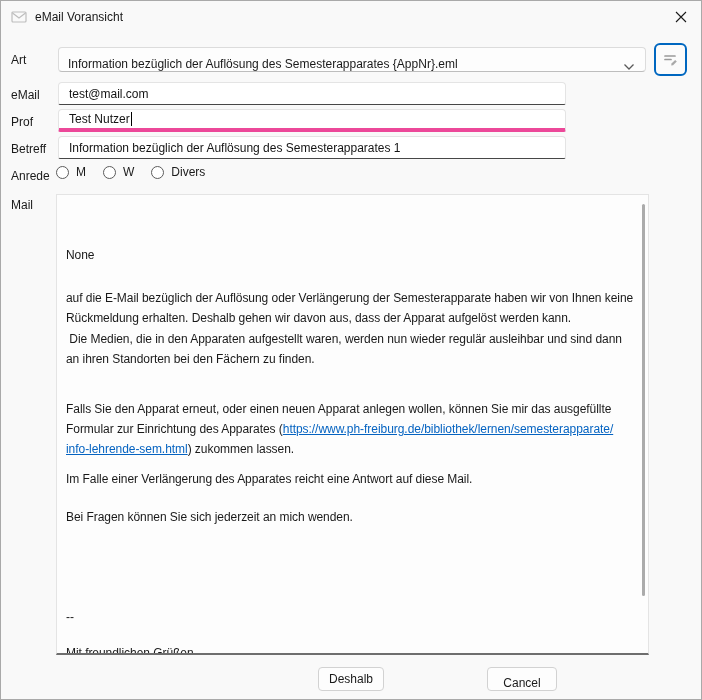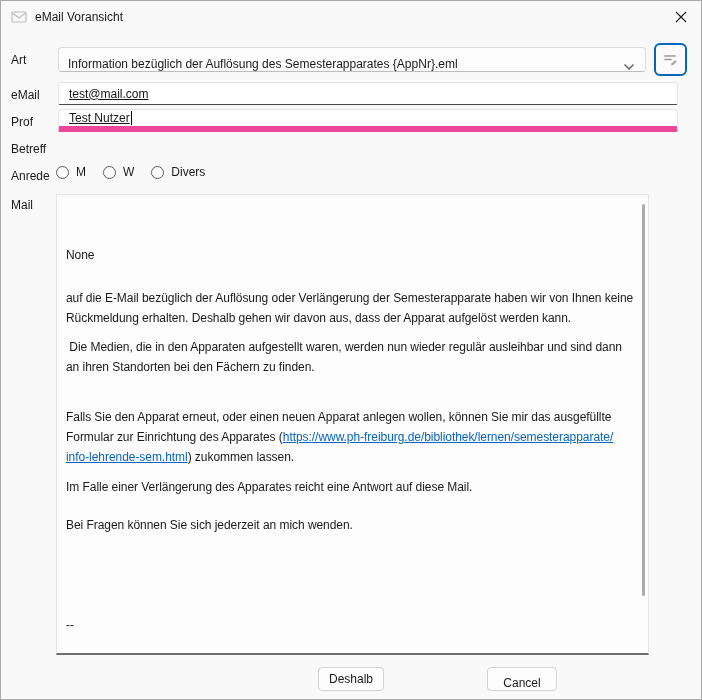--- a/index.html
+++ b/index.html
@@ -24,40 +24,40 @@
   }
   .combobox .cb-text{white-space:nowrap;overflow:hidden;}
   
   .edit-btn{
     position:absolute;left:653px;top:42px;width:33px;height:33px;
     background:#fbfbfb;border:2px solid #0067c0;border-radius:6px;
     display:flex;align-items:center;justify-content:center;
   }
   
   .textbox{
-    position:absolute;left:57px;width:620px;height:23px;
+    position:absolute;left:57px;width:508px;height:23px;
     background:#ffffff;border:1px solid #e4e4e4;border-bottom:1px solid #474747;border-radius:4px 4px 2px 2px;
-    display:flex;align-items:center;padding:0 10px;font-size:12px;color:#141414;text-decoration:underline;
+    display:flex;align-items:center;padding:0 10px;font-size:12px;color:#141414;
   }
-  .textbox.focused{border-bottom:6px solid #ec4899;}
+  .textbox.focused{border-bottom:4px solid #ec4899;}
   .caret{display:inline-block;width:1px;height:14px;background:#000;margin-left:1px;}
   
   .radio-row{position:absolute;left:55px;top:164px;display:flex;align-items:center;gap:17px;font-size:12px;}
   .radio-opt{display:flex;align-items:center;gap:7px;}
   .radio-circle{width:13px;height:13px;border:1px solid #5c5c5c;border-radius:50%;background:#fff;flex:0 0 auto;}
   
   .mailbox{
     position:absolute;left:55px;top:193px;width:593px;height:461px;
     background:#fdfdfd;border:1px solid #e4e4e4;border-bottom:2px solid #6e6e6e;border-radius:0;
     padding:10px 14px 0 9px;font-size:12px;line-height:20px;color:#191919;
     white-space:pre-wrap;overflow:hidden;letter-spacing:-0.05px;
   }
   .mail-para{margin:0;}
   .mp-1{margin-bottom:23px;}
-  .mp-2{margin-bottom:9px;}
+  .mp-2{margin-bottom:1px;}
   .mp-3{margin-bottom:30px;}
   .mp-4{margin-bottom:10px;}
   .mp-5{margin-bottom:18px;}
   .mp-6{margin-bottom:80px;}
   .mp-7{margin-bottom:16px;}
   .mp-8{margin-bottom:18px;}
   .mail-link{color:#0563c1;text-decoration:underline;cursor:pointer;}
   .scroll-thumb{position:absolute;right:3px;top:9px;width:3px;height:392px;background:#ababab;border-radius:2px;}
   
   .dlg-btn{
@@ -107,20 +107,23 @@
     <span>test@mail.com</span>
   </div>
 
   <span class="field-label" style="top:114px">Prof</span>
   <div class="textbox focused" style="top:108px">
     <span>Test Nutzer</span>
       <span class="caret"></span>
   </div>
 
   <span class="field-label" style="top:141px">Betreff</span>
+  <div class="textbox" style="top:135px">
+    <span>Information bezüglich der Auflösung des Semesterapparates 1</span>
+  </div>
 
   <span class="field-label" style="top:168px">Anrede</span>
   <div class="radio-row">
     <span class="radio-opt">
       <span class="radio-circle"></span>
       <span>M</span>
     </span>
     <span class="radio-opt">
       <span class="radio-circle"></span>
       <span>W</span>

